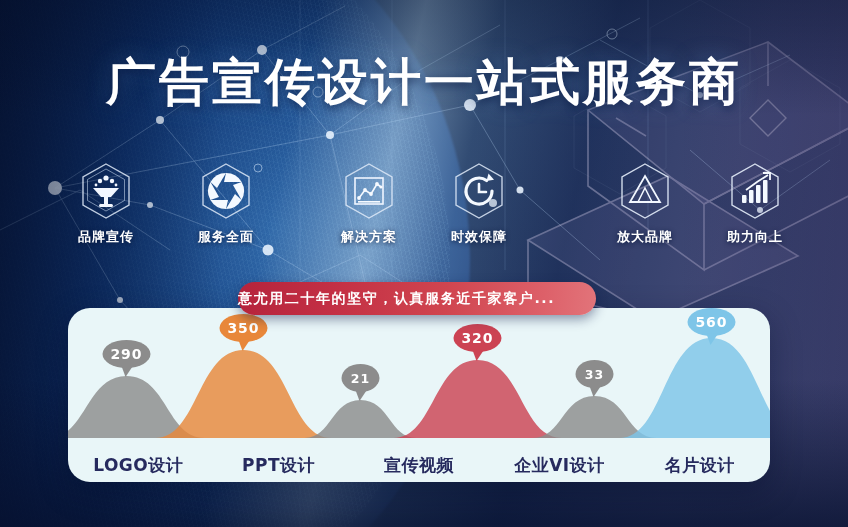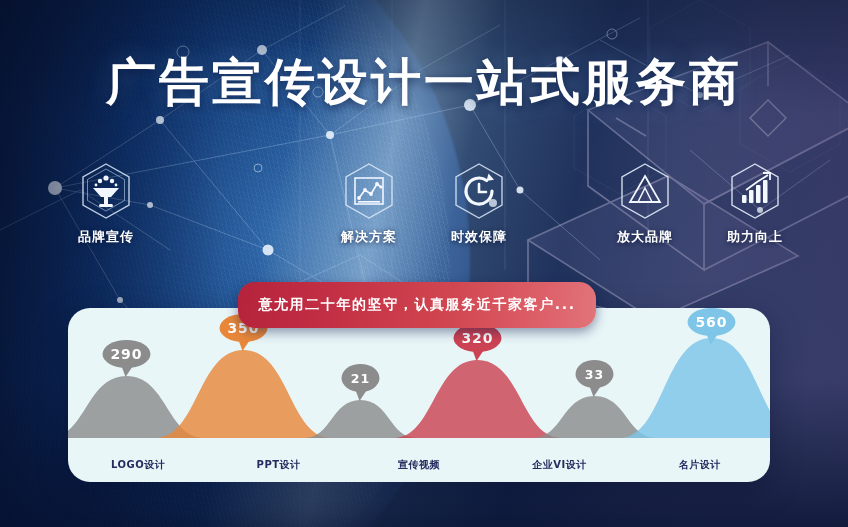--- a/index.html
+++ b/index.html
@@ -77,25 +77,25 @@
   .feat-label{
     margin-top:4px;
     font-family:"DejaVu Sans","Liberation Sans",sans-serif;
     font-size:13px; font-weight:700; color:#ffffff; letter-spacing:1px;
     text-shadow:0 1px 5px rgba(6,20,55,.85);
     white-space:nowrap;
   }
 
   
   .ribbon{
-    position:absolute; left:238px; top:282px; width:358px; height:46px;
+    position:absolute; left:238px; top:282px; width:358px; height:33px;
     border-radius:17px;
     background:linear-gradient(95deg,#b5233c 0%,#c32f44 26%,#d0454f 58%,#dd6069 85%,#e2747a 100%);
     box-shadow:0 4px 12px rgba(10,25,70,.45);
-    display:flex; align-items:center; justify-content:center;
+    display:flex; align-items:center; 
     z-index:5;
   }
   .ribbon-text{
     font-family:"DejaVu Sans","Liberation Sans",sans-serif;
     font-size:14px; font-weight:700; color:#fff; letter-spacing:1.6px;
     white-space:nowrap;
   }
 
   
   .card{
@@ -105,21 +105,21 @@
     overflow:hidden;
   }
   .chartbox{ position:absolute; left:0; top:0; width:702px; height:142px; }
   .axis-labels{
     position:absolute; left:0; top:140px; width:702px; height:34px;
     display:flex; align-items:center;
   }
   .axis-label{
     flex:1 1 0; text-align:center;
     font-family:"DejaVu Sans","Liberation Sans",sans-serif;
-    font-size:10px; font-weight:700; color:#262a5e; letter-spacing:.5px;
+    font-size:17px; font-weight:700; color:#262a5e; letter-spacing:.5px;
     white-space:nowrap;
   }
   .bubble-txt{
     font-family:"DejaVu Sans","Liberation Sans",sans-serif;
     font-size:14px; font-weight:700; fill:#ffffff; letter-spacing:1px;
   }
   .bubble-txt.sm{ font-size:12.5px; }
 </style>
 </head>
 <body>
@@ -221,20 +221,36 @@
               <circle cx="31" cy="18" r="2.6"></circle>
               <circle cx="37" cy="21" r="2.2"></circle>
             <circle cx="21" cy="25" r="1.4"></circle>
               <circle cx="41" cy="25" r="1.4"></circle>
           </g>
         </svg>
       </div>
       <div class="feat-label">品牌宣传</div>
     </div>
 
+    <div class="feat" style="left:163px">
+      <div class="hexwrap">
+        <svg width="62" height="62" viewBox="0 0 62 62">
+          <path d="M31 4 L54 17 v28 L31 58 L8 45 V17 Z" fill="none" stroke="#dfeaf8" stroke-width="1.4" opacity=".85"></path>
+          <g fill="#f4f9ff">
+            <path d="M31 13 a18 18 0 0 1 15.6 9 L29 22 z"></path>
+            <path d="M46.6 22 a18 18 0 0 1 -0.1 18 L38 25 z"></path>
+            <path d="M46.5 40 a18 18 0 0 1 -15.5 9 L40 34 z"></path>
+            <path d="M31 49 a18 18 0 0 1 -15.6 -9 L33 40 z"></path>
+            <path d="M15.4 40 a18 18 0 0 1 0.1 -18 L24 37 z"></path>
+            <path d="M15.5 22 a18 18 0 0 1 15.5 -9 L22 28 z"></path>
+          </g>
+        </svg>
+      </div>
+      <div class="feat-label">服务全面</div>
+    </div>
 
     <div class="feat" style="left:306px">
       <div class="hexwrap">
         <svg width="62" height="62" viewBox="0 0 62 62">
           <path d="M31 4 L54 17 v28 L31 58 L8 45 V17 Z" fill="none" stroke="#dfeaf8" stroke-width="1.4" opacity=".85"></path>
           <rect x="17" y="18" width="28" height="26" fill="none" stroke="#f0f6ff" stroke-width="1.6"></rect>
           <polyline points="21,38 27,30 33,34 39,24 43,27" fill="none" stroke="#f6faff" stroke-width="1.6"></polyline>
           <g fill="#f6faff">
             <circle cx="21" cy="38" r="1.9"></circle>
               <circle cx="27" cy="30" r="1.9"></circle>

